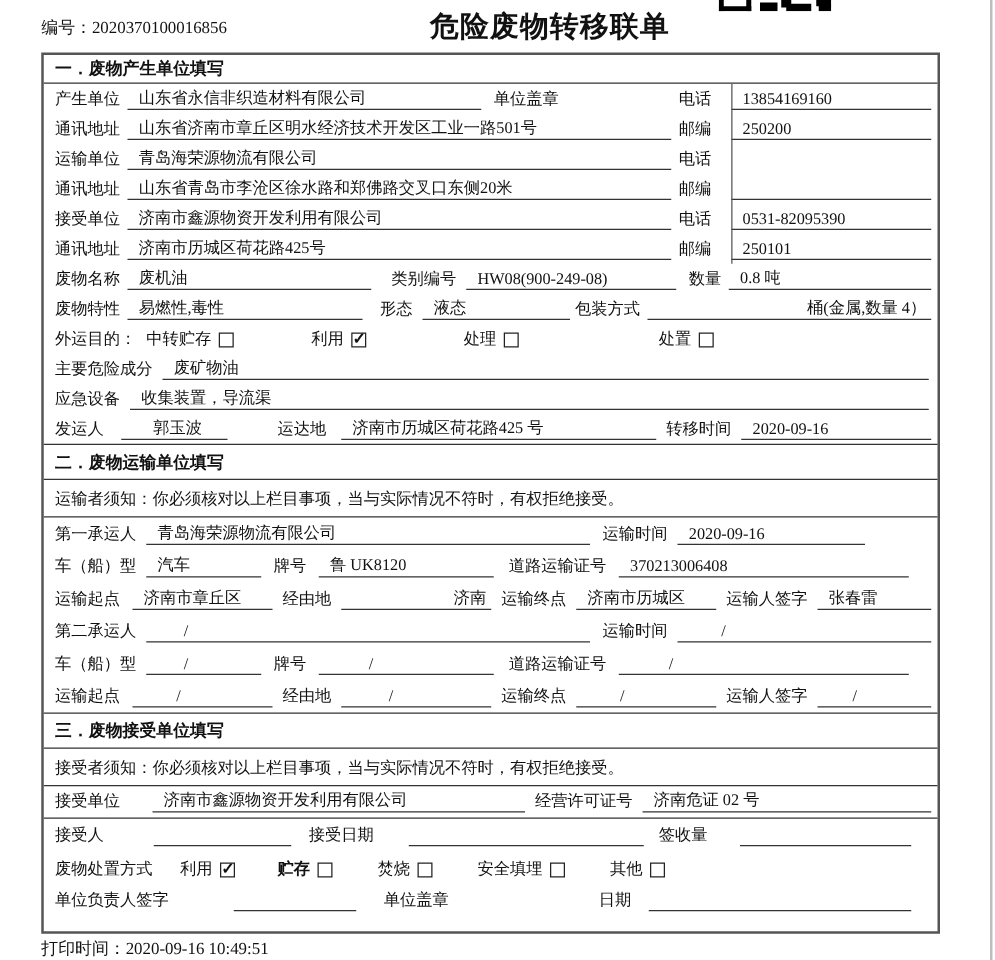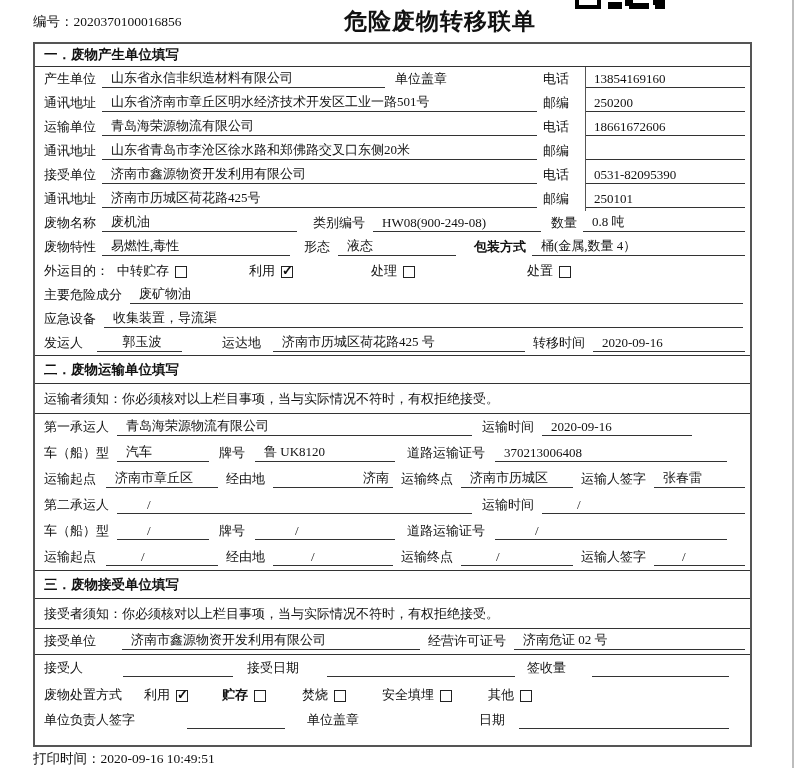--- a/index.html
+++ b/index.html
@@ -129,21 +129,20 @@
     <span class="lb rlb">邮编</span>
     <span class="uv fx">250200</span>
   </div>
 
   <div class="row r24">
     <div class="lz">
       <span class="lb">运输单位</span>
       <span class="uv fx" style="margin-left:6px;margin-right:6px;">青岛海荣源物流有限公司</span>
     </div>
     <span class="lb rlb">电话</span>
-    <span class="uv fx">18661672606</span>
   </div>
 
   <div class="row r24">
     <div class="lz">
       <span class="lb">通讯地址</span>
       <span class="uv fx" style="margin-left:6px;margin-right:6px;">山东省青岛市李沧区徐水路和郑佛路交叉口东侧20米</span>
     </div>
     <span class="lb rlb">邮编</span>
     <span class="uv fx"></span>
   </div>
@@ -173,22 +172,22 @@
     <span class="uv" style="width:168px;margin-left:8px;">HW08(900-249-08)</span>
     <span class="lb" style="margin-left:10px;">数量</span>
     <span class="uv fx" style="margin-left:6px;">0.8 吨</span>
   </div>
 
   <div class="row r24">
     <span class="lb">废物特性</span>
     <span class="uv" style="width:188px;margin-left:6px;">易燃性,毒性</span>
     <span class="lb" style="margin-left:14px;">形态</span>
     <span class="uv" style="width:118px;margin-left:8px;">液态</span>
-    <span class="lb" style="margin-left:18px;font-weight:bold;">包装方式</span>
-    <span class="uv fx" style="margin-left:6px;">桶(金属,数量 4）</span>
+    <span class="lb" style="margin-left:4px;">包装方式</span>
+    <span class="uv fx" style="margin-left:6px;text-align:right;">桶(金属,数量 4）</span>
   </div>
 
   <div class="row r24" style="align-items:center;padding-bottom:0;">
     <span class="lb">外运目的：</span>
     <span class="cbi" style="margin-left:8px;">
       <span>中转贮存</span>
       <span class="cb"></span>
     </span>
     <span class="cbi" style="margin-left:62px;">
       <span>利用</span>

